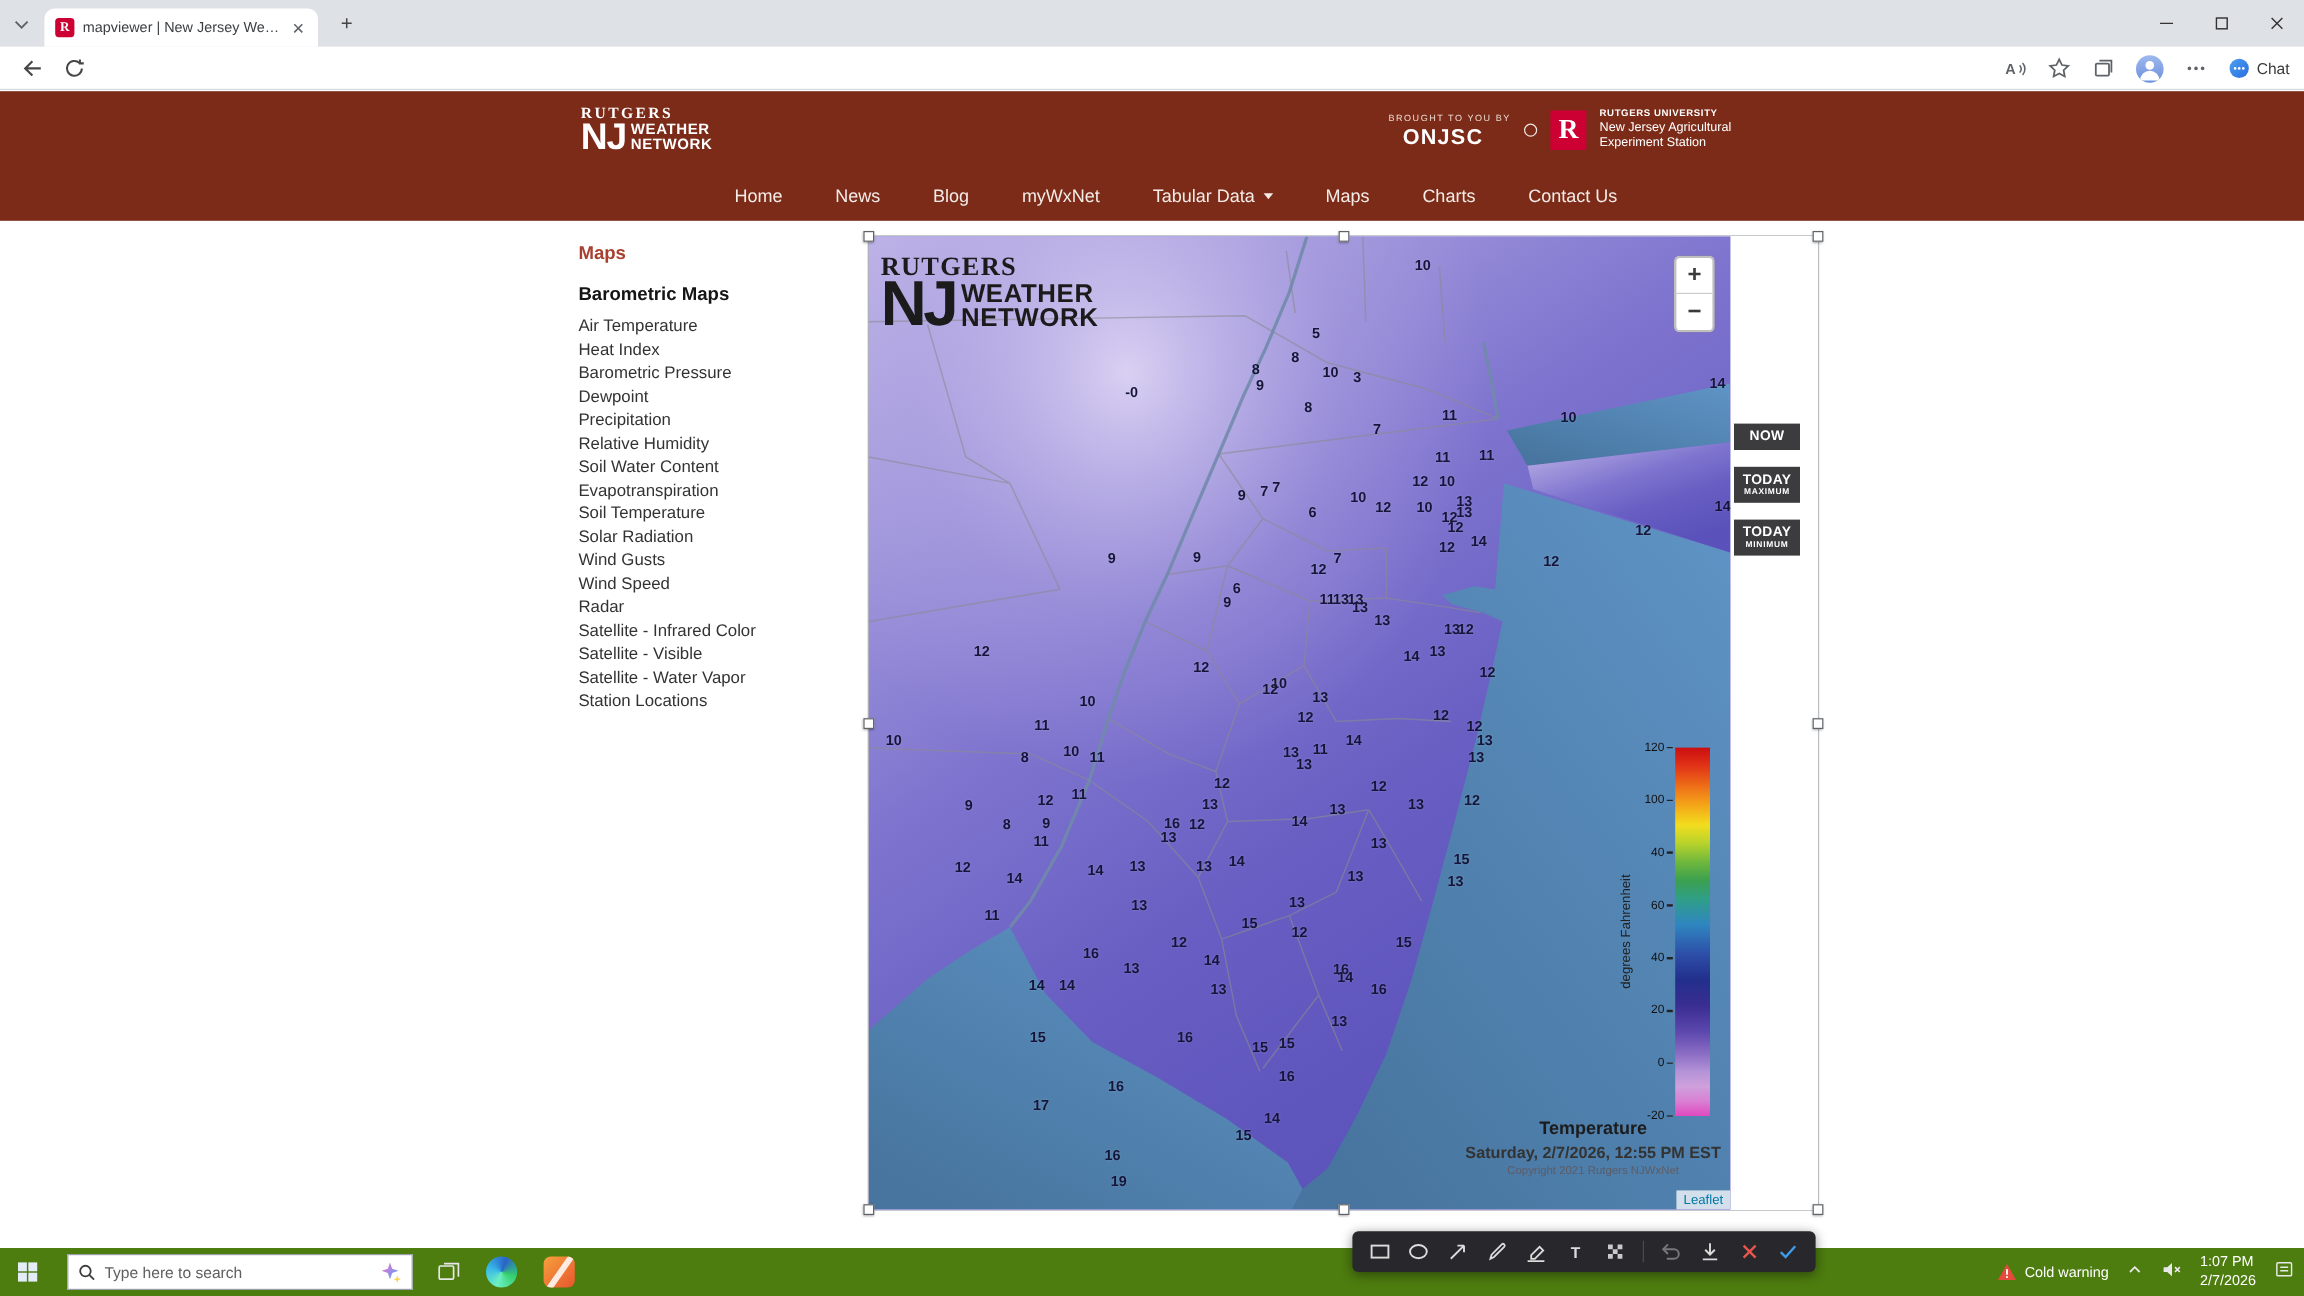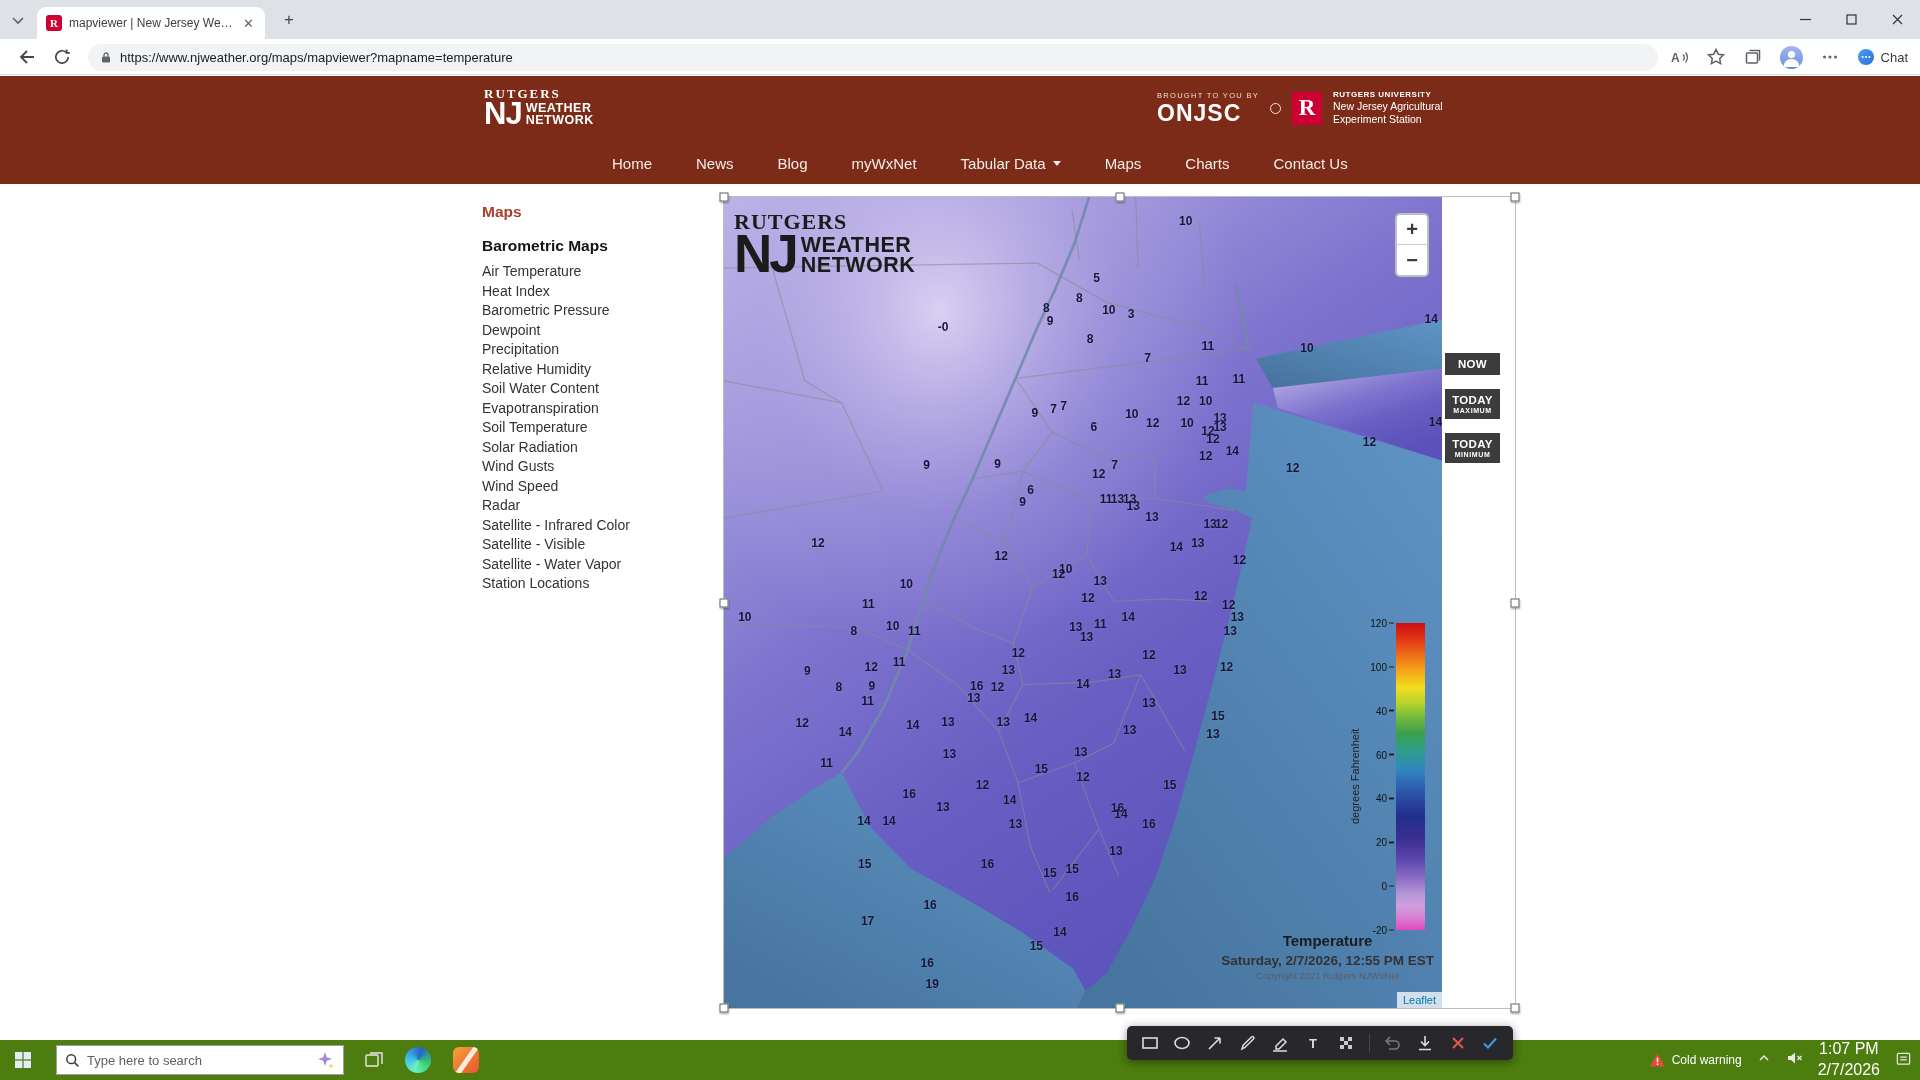--- a/index.html
+++ b/index.html
@@ -35,21 +35,21 @@
 
   
   .site-header { position:absolute; left:0; top:76px; width:1920px; height:108px; background:#7b2b18; }
   .hdr-logo { position:absolute; left:484px; top:10px; color:#fff; }
   .hl-rutgers { font-family:"Liberation Serif",serif; font-size:13px; font-weight:700; letter-spacing:2px; }
   .hl-row { display:flex; margin-top:-2px; }
   .hl-nj { font-size:31px; font-weight:800; letter-spacing:-1px; line-height:.9; }
   .hl-stack { margin-left:4px; font-size:12.5px; font-weight:800; line-height:.95; margin-top:3px; letter-spacing:.5px; }
   .onjsc-cluster { position:absolute; left:1157px; top:14px; display:flex; align-items:center; gap:11px; color:#fff; }
   .brought { font-size:7.5px; letter-spacing:1.3px; color:#ecdcd2; margin-bottom:2px; }
-  .onjsc-word { font-size:23px; font-weight:800; letter-spacing:1px; line-height:1; }
+  .onjsc-word { font-size:18px; font-weight:800; letter-spacing:1px; line-height:1;margin-left:12px; }
   .reg-circle { width:11px; height:11px; border:1.5px solid #f0e6e0; border-radius:50%; }
   .r-block { width:30px; height:33px; background:#cc0033; color:#fff; font-family:"Liberation Serif",serif;
     font-weight:700; font-size:23px; display:flex; align-items:center; justify-content:center; }
   .affil { font-size:10.5px; line-height:1.25; }
   .affil .a1 { font-size:8px; font-weight:700; letter-spacing:.5px; }
   .main-nav { position:absolute; left:612px; bottom:12px; display:flex; gap:44px; }
   .nav-item { display:flex; align-items:center; font-size:15px; color:#f5ece8; }
   .nav-caret { width:0; height:0; border-left:4px solid transparent; border-right:4px solid transparent;
     border-top:5px solid #f5ece8; margin-left:7px; }
 
@@ -126,21 +126,21 @@
   .tb-search input::placeholder { color:#5f5f5f; }
   .tb-app { position:absolute; top:0; width:44px; height:40px; display:flex; align-items:center; justify-content:center; }
   .edge-circle { width:26px; height:26px; border-radius:50%;
     background:conic-gradient(from 200deg,#6df0c2,#38b6e8,#2a63c8,#35d06e,#6df0c2); }
   .gen-app { width:26px; height:26px; border-radius:6px; background:linear-gradient(135deg,#f6a13b,#e8552f);
     position:relative; overflow:hidden; }
   .gen-app::after { content:""; position:absolute; left:11px; top:-3px; width:5px; height:34px;
     background:rgba(255,255,255,.85); transform:rotate(35deg); }
   .tray { position:absolute; right:8px; top:0; height:40px; display:flex; align-items:center; gap:15px; }
   .cold { display:flex; align-items:center; gap:6px; color:#fff; font-size:12px; }
-  .clock { color:#fff; font-size:16px; line-height:1.3; text-align:center; }
+  .clock { color:#fff; font-size:12px; line-height:1.3; text-align:left; }
 </style>
 </head>
 <body>
 
 <div class="screen">
 
   <div class="tab-strip">
     <div class="tab-search">
       <svg viewBox="0 0 16 16" fill="none" stroke="#5f6368" stroke-width="1.6">
           <path d="M3 6l5 5 5-5"></path>
@@ -175,27 +175,20 @@
     <div class="nav-icon" style="left:16px">
       <svg viewBox="0 0 20 20" fill="none" stroke="#474747" stroke-width="1.8">
           <path d="M11 4l-6 6 6 6M5 10h13"></path>
         </svg>
     </div>
     <div class="nav-icon" style="left:52px">
       <svg viewBox="0 0 20 20" fill="none" stroke="#474747" stroke-width="1.7">
           <path d="M16.2 10a6.2 6.2 0 1 1-2-4.6"></path>
           <path d="M14.6 2.6v3.2h3.2"></path>
         </svg>
-    </div>
-    <div class="url-pill">
-      <svg width="12" height="13" viewBox="0 0 12 13">
-          <rect x="2" y="5.5" width="8" height="6" rx="1" fill="#5f6368"></rect>
-          <path d="M4 5.5V4a2 2 0 0 1 4 0v1.5" fill="none" stroke="#5f6368" stroke-width="1.3"></path>
-        </svg>
-      <span class="url-text">https://www.njweather.org/maps/mapviewer?mapname=temperature</span>
     </div>
     <div class="right-icons">
       <span class="ri">
         <svg viewBox="0 0 20 17">
             <text x="2" y="13" font-size="12" font-weight="bold" fill="#5f6368" font-family="Liberation Sans,sans-serif">A</text>
             <path d="M14 5.5a4 4 0 0 1 0 6 M16.5 3.5a7.5 7.5 0 0 1 0 10" stroke="#5f6368" fill="none" stroke-width="1.3"></path>
           </svg>
       </span>
       <span class="ri">
         <svg viewBox="0 0 20 20" fill="none" stroke="#5f6368" stroke-width="1.5">

